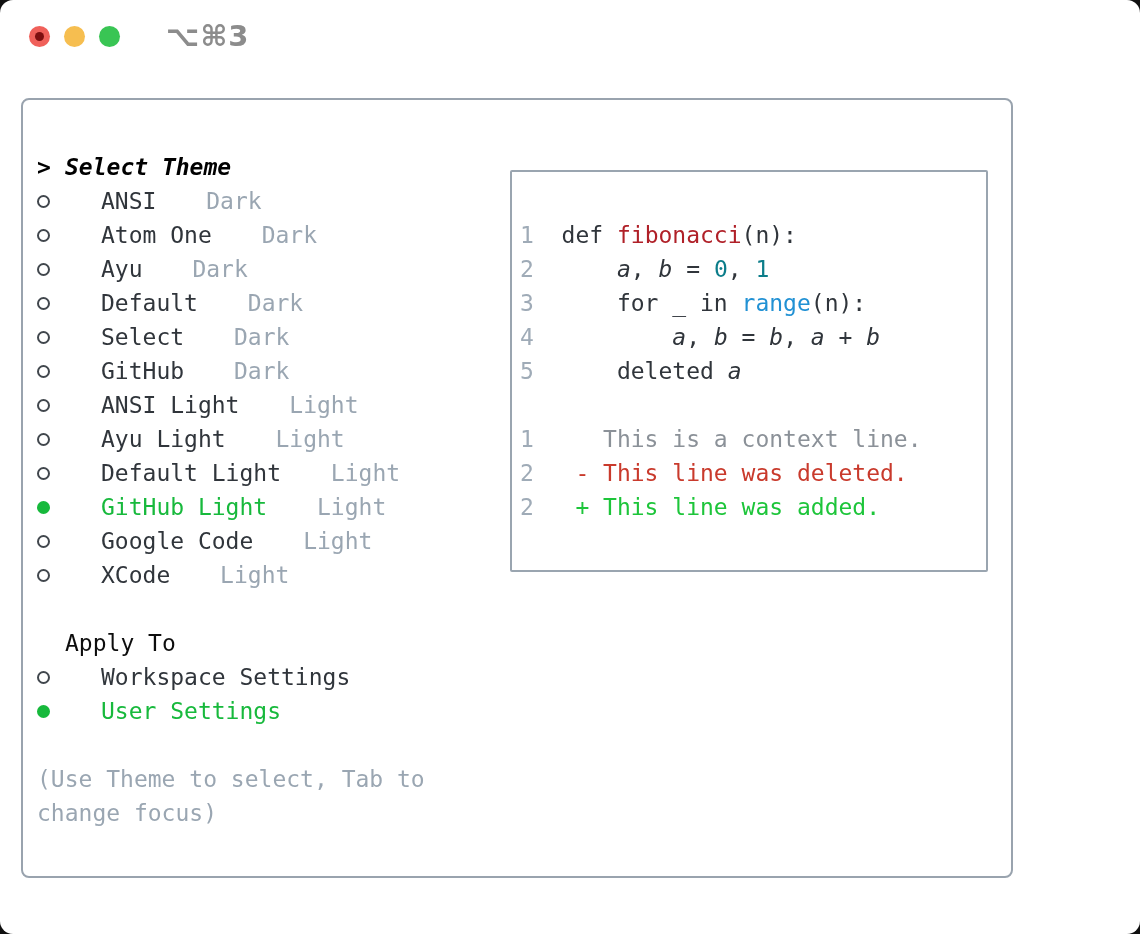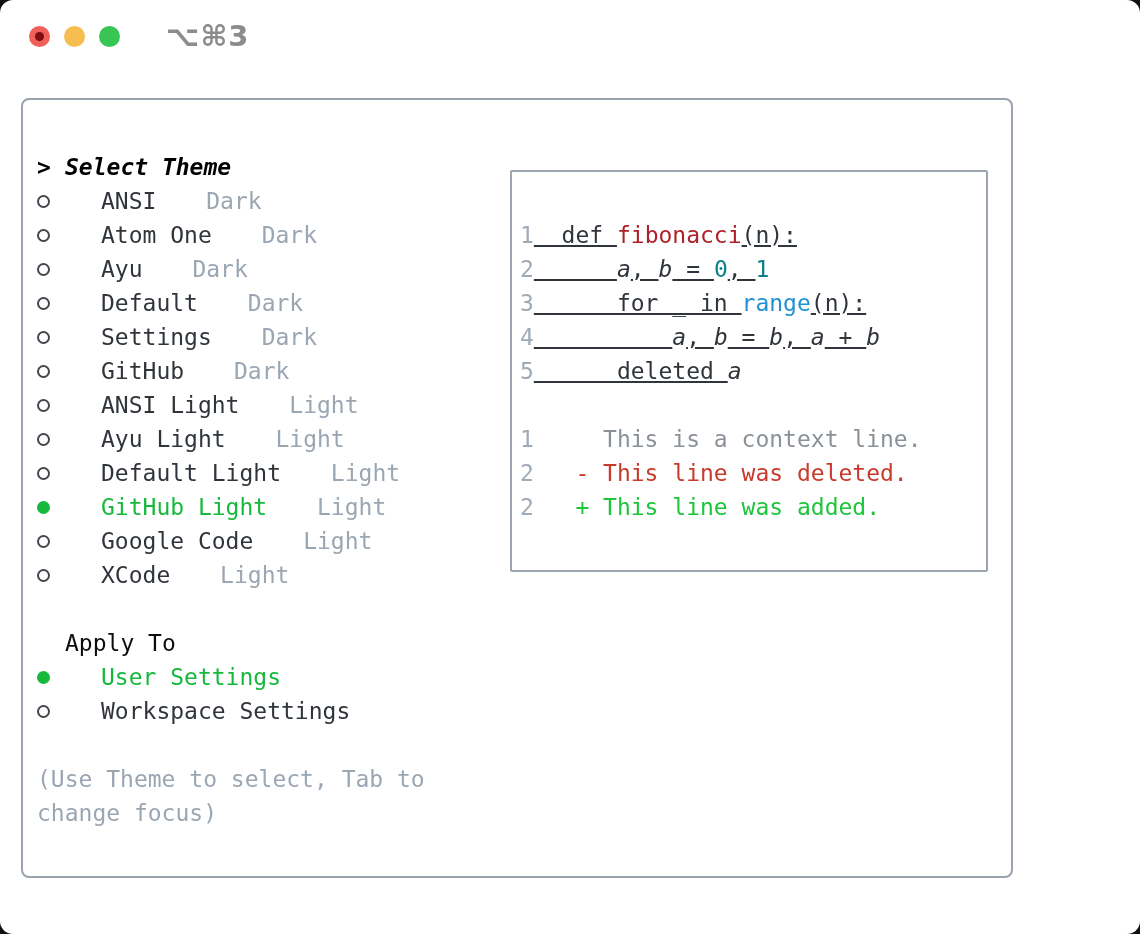--- a/index.html
+++ b/index.html
@@ -41,21 +41,21 @@
   .spacer{height:34px;}
   .help{width:420px;margin:0;font-size:23px;line-height:34px;color:var(--c-muted);}
 
   
   .preview-col{position:absolute;left:479px;top:50px;font-size:23px;}
   .preview-box{margin-left:8px;margin-top:20px;width:478px;height:402px;box-sizing:border-box;
                border:2px solid #9aa5b0;border-radius:2px;padding:46px 0 0 8px;overflow:hidden;
                background:#fff;}
   .pline{height:34px;white-space:pre;line-height:34px;}
   .lno{display:inline-block;width:1ch;color:#9fabb7;}
-  .seg-fg{color:var(--c-fg);text-decoration:underline;}
+  .seg-fg{color:var(--c-fg);}
   .seg-fn{color:var(--c-fn);}
   .seg-num{color:var(--c-num);}
   .seg-builtin{color:var(--c-builtin);}
   .seg-var{color:var(--c-fg);font-style:italic;}
   .seg-ctx{color:#8b9198;}
   .seg-del{color:var(--c-del);}
   .seg-add{color:var(--c-add);}
 </style>
 </head>
 <body>
@@ -102,21 +102,21 @@
     <span class="marker">
       <span class="radio"></span>
     </span>
     <span class="oname">Default</span>
     <span class="ovariant">Dark</span>
   </div>
           <div class="row option">
     <span class="marker">
       <span class="radio"></span>
     </span>
-    <span class="oname">Settings</span>
+    <span class="oname">Select</span>
     <span class="ovariant">Dark</span>
   </div>
           <div class="row option">
     <span class="marker">
       <span class="radio"></span>
     </span>
     <span class="oname">GitHub</span>
     <span class="ovariant">Dark</span>
   </div>
           <div class="row option">
@@ -164,32 +164,32 @@
         </div>
 
       <div class="spacer"></div>
 
       <div class="row">
         <span class="marker"></span>
         <span class="heading-plain">Apply To</span>
       </div>
 
       <div id="apply-list">
+          <div class="row option">
+    <span class="marker">
+      <span class="radio"></span>
+    </span>
+    <span class="oname">Workspace Settings</span>
+
+  </div>
           <div class="row option selected">
     <span class="marker">
       <span class="radio"></span>
     </span>
     <span class="oname">User Settings</span>
-
-  </div>
-          <div class="row option">
-    <span class="marker">
-      <span class="radio"></span>
-    </span>
-    <span class="oname">Workspace Settings</span>
 
   </div>
         </div>
 
       <div class="spacer"></div>
 
       <p class="help">(Use Theme to select, Tab to change focus)</p>
     </div>
 
     <div class="preview-col">

